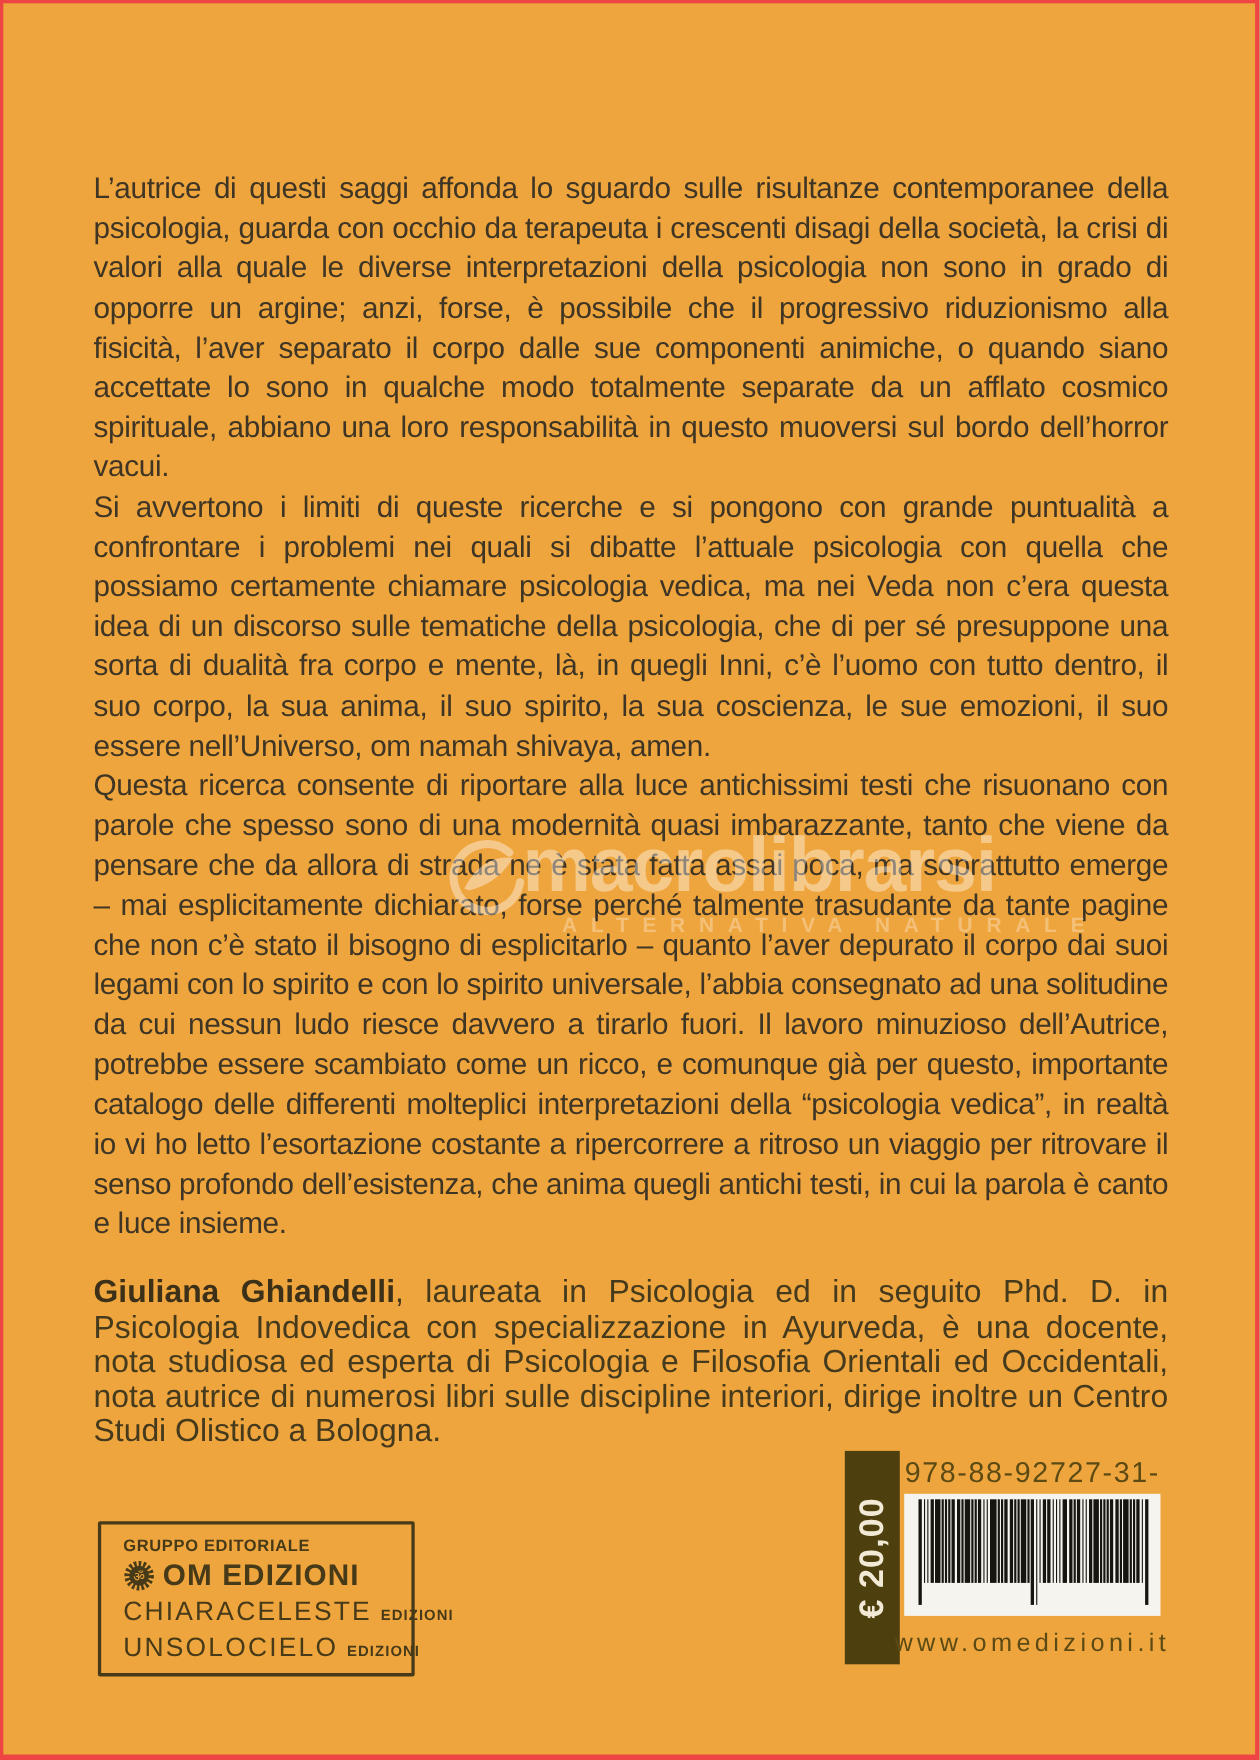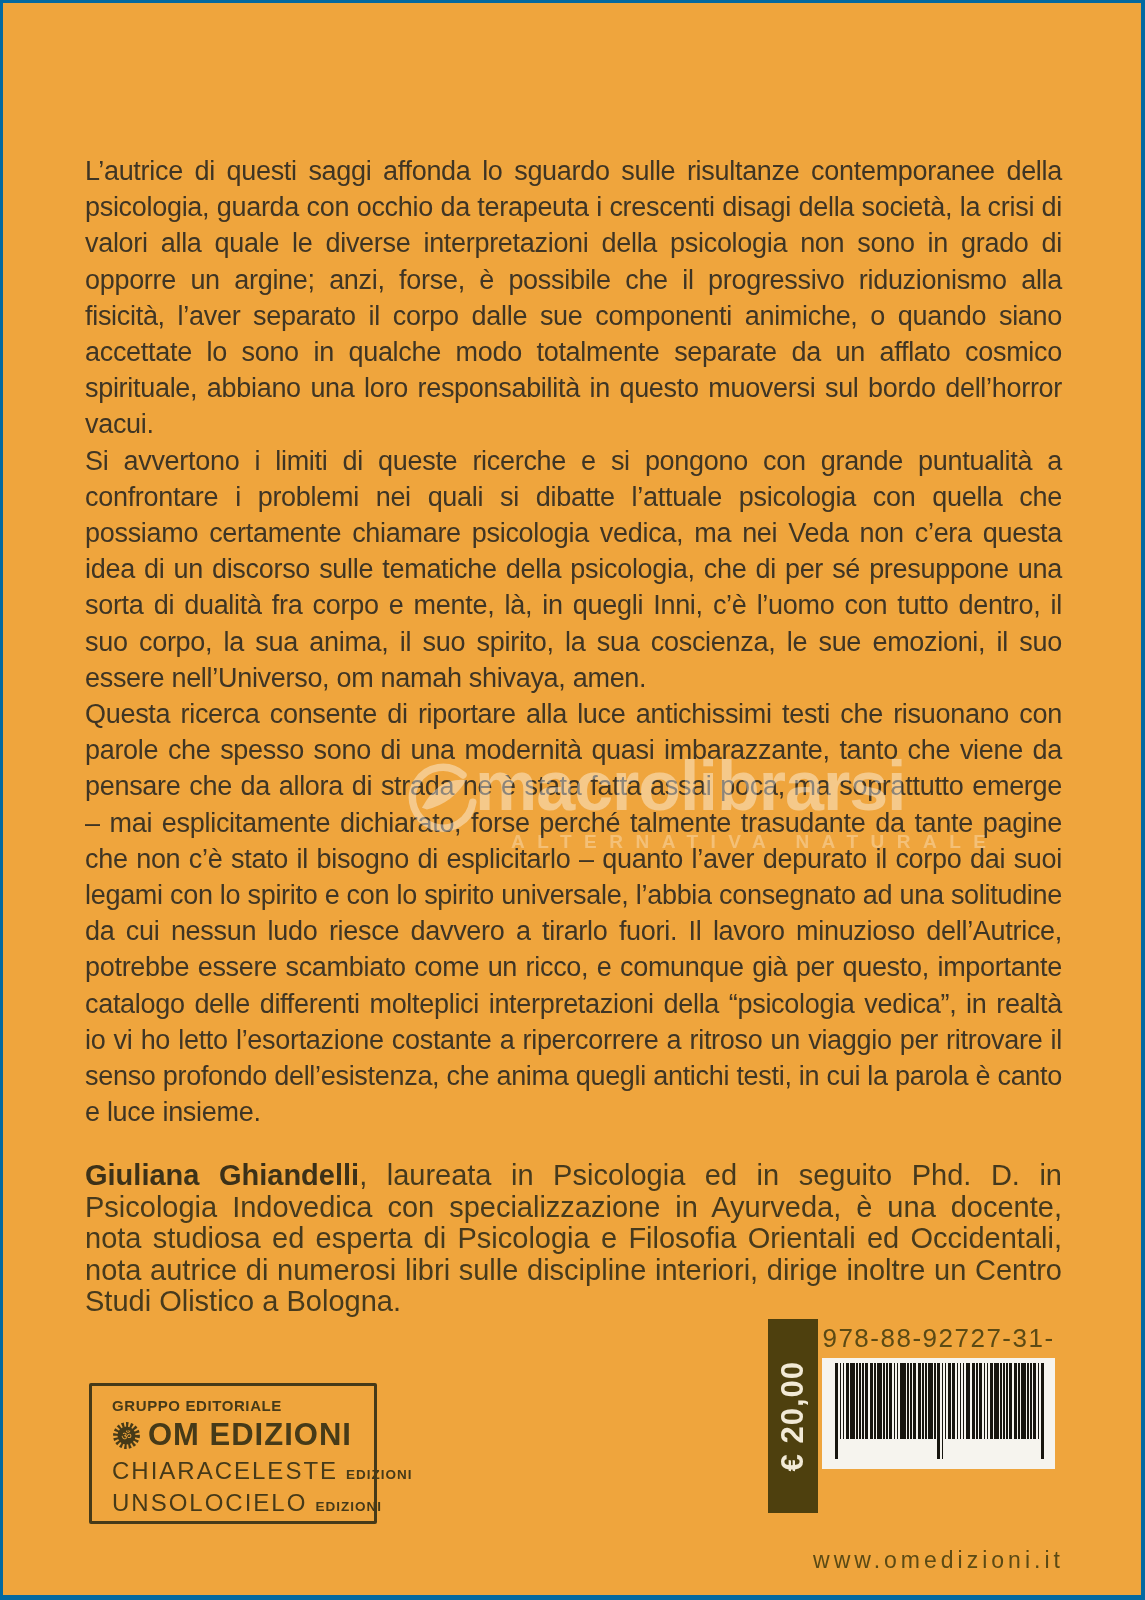--- a/index.html
+++ b/index.html
@@ -1,21 +1,21 @@
 <!DOCTYPE html>
 <html><head>
 <meta charset="utf-8">
 <style>
   html,body{margin:0;padding:0;}
   body{
     width:1145px;height:1600px;position:relative;
     font-family:"Liberation Sans", sans-serif;
     background:#9ea29c;
   }
-  .scan{position:absolute;inset:0;background:#0369a1;}
+  .scan{position:absolute;inset:0;background:#ef4444;}
   .cover{
     position:absolute;top:3px;left:3px;right:4px;bottom:5px;
     background:#efa53d;overflow:hidden;
   }
   
   .text-block{
     position:absolute;left:82px;top:150px;width:977px;
     color:#3f3524;
   }
   .text-block p{
@@ -49,21 +49,21 @@
   
   .publisher-box{
     position:absolute;left:86px;top:1380px;width:262px;height:124px;
     border:3px solid #463a18;border-radius:2px;
     padding:11px 0 0 20px;box-sizing:content-box;
     color:#463a18;
   }
   .group-label{font-size:15px;font-weight:bold;letter-spacing:0.6px;}
   .om-row{display:flex;align-items:center;margin-top:3px;}
   .om-icon{width:29px;height:29px;margin-right:7px;flex:0 0 auto;}
-  .om-title{font-size:31px;font-weight:bold;letter-spacing:1px;}
+  .om-title{font-size:27px;font-weight:bold;letter-spacing:1px;}
   .imprint{margin-top:4px;display:flex;align-items:baseline;}
   .imprint-name{font-size:24px;letter-spacing:2px;font-weight:normal;}
   .imprint-suffix{font-size:13.5px;font-weight:bold;letter-spacing:1px;margin-left:8px;}
   
   .price-strip{
     position:absolute;left:765px;top:1316px;width:50px;height:194px;
     display:flex;align-items:center;justify-content:center;
   }
   .price{
     writing-mode:vertical-rl;transform:rotate(180deg);
@@ -82,21 +82,21 @@
     display:flex;align-items:flex-start;overflow:visible;
   }
   .bars span{display:block;background:#17150f;height:76px;}
   .bars span.guard{height:96px;}
   .barcode-digits{
     position:absolute;left:0;right:0;bottom:3px;
     text-align:center;font-size:25px;letter-spacing:3px;
     color:#2f2c25;
   }
   .website{
-    position:absolute;left:809px;top:1544px;width:253px;
+    position:absolute;left:809px;top:1477px;width:253px;
     text-align:center;font-size:23px;letter-spacing:4px;
   }
   .accent-text{color:#5b4a14;}
 </style>
 </head>
 <body>
 
 <div class="scan">
   <div class="cover" style="background: rgb(239, 165, 61);">
 

